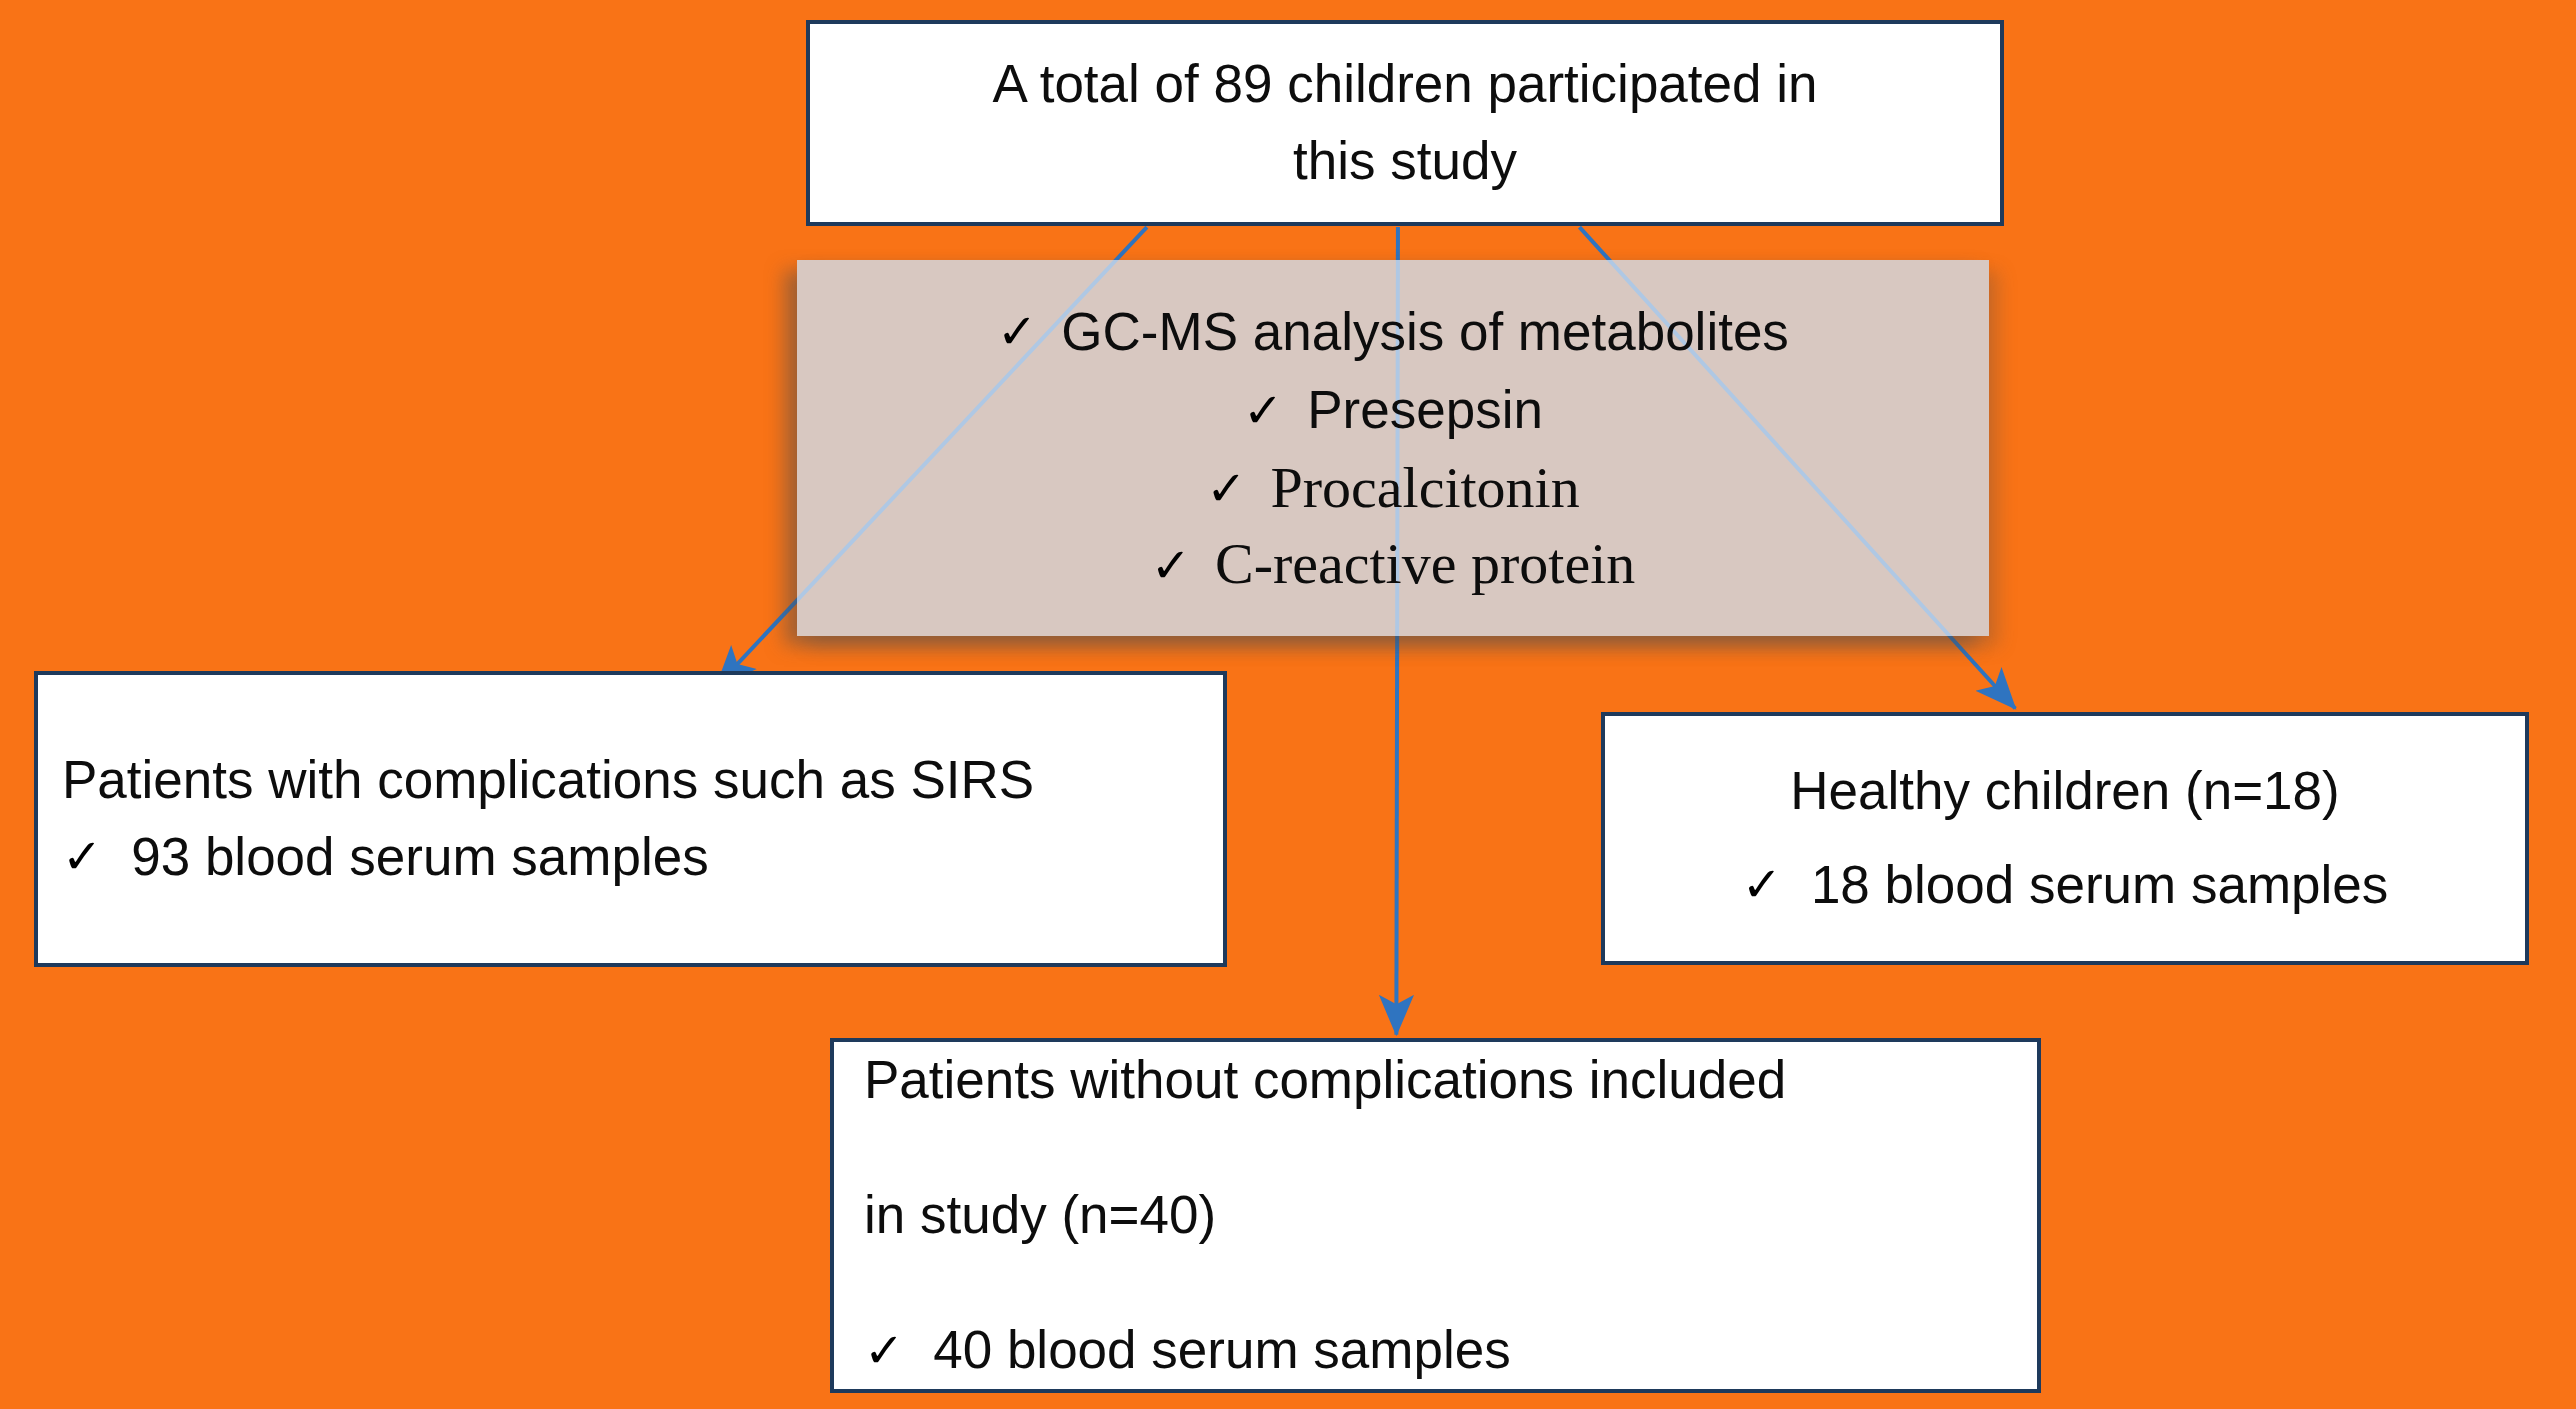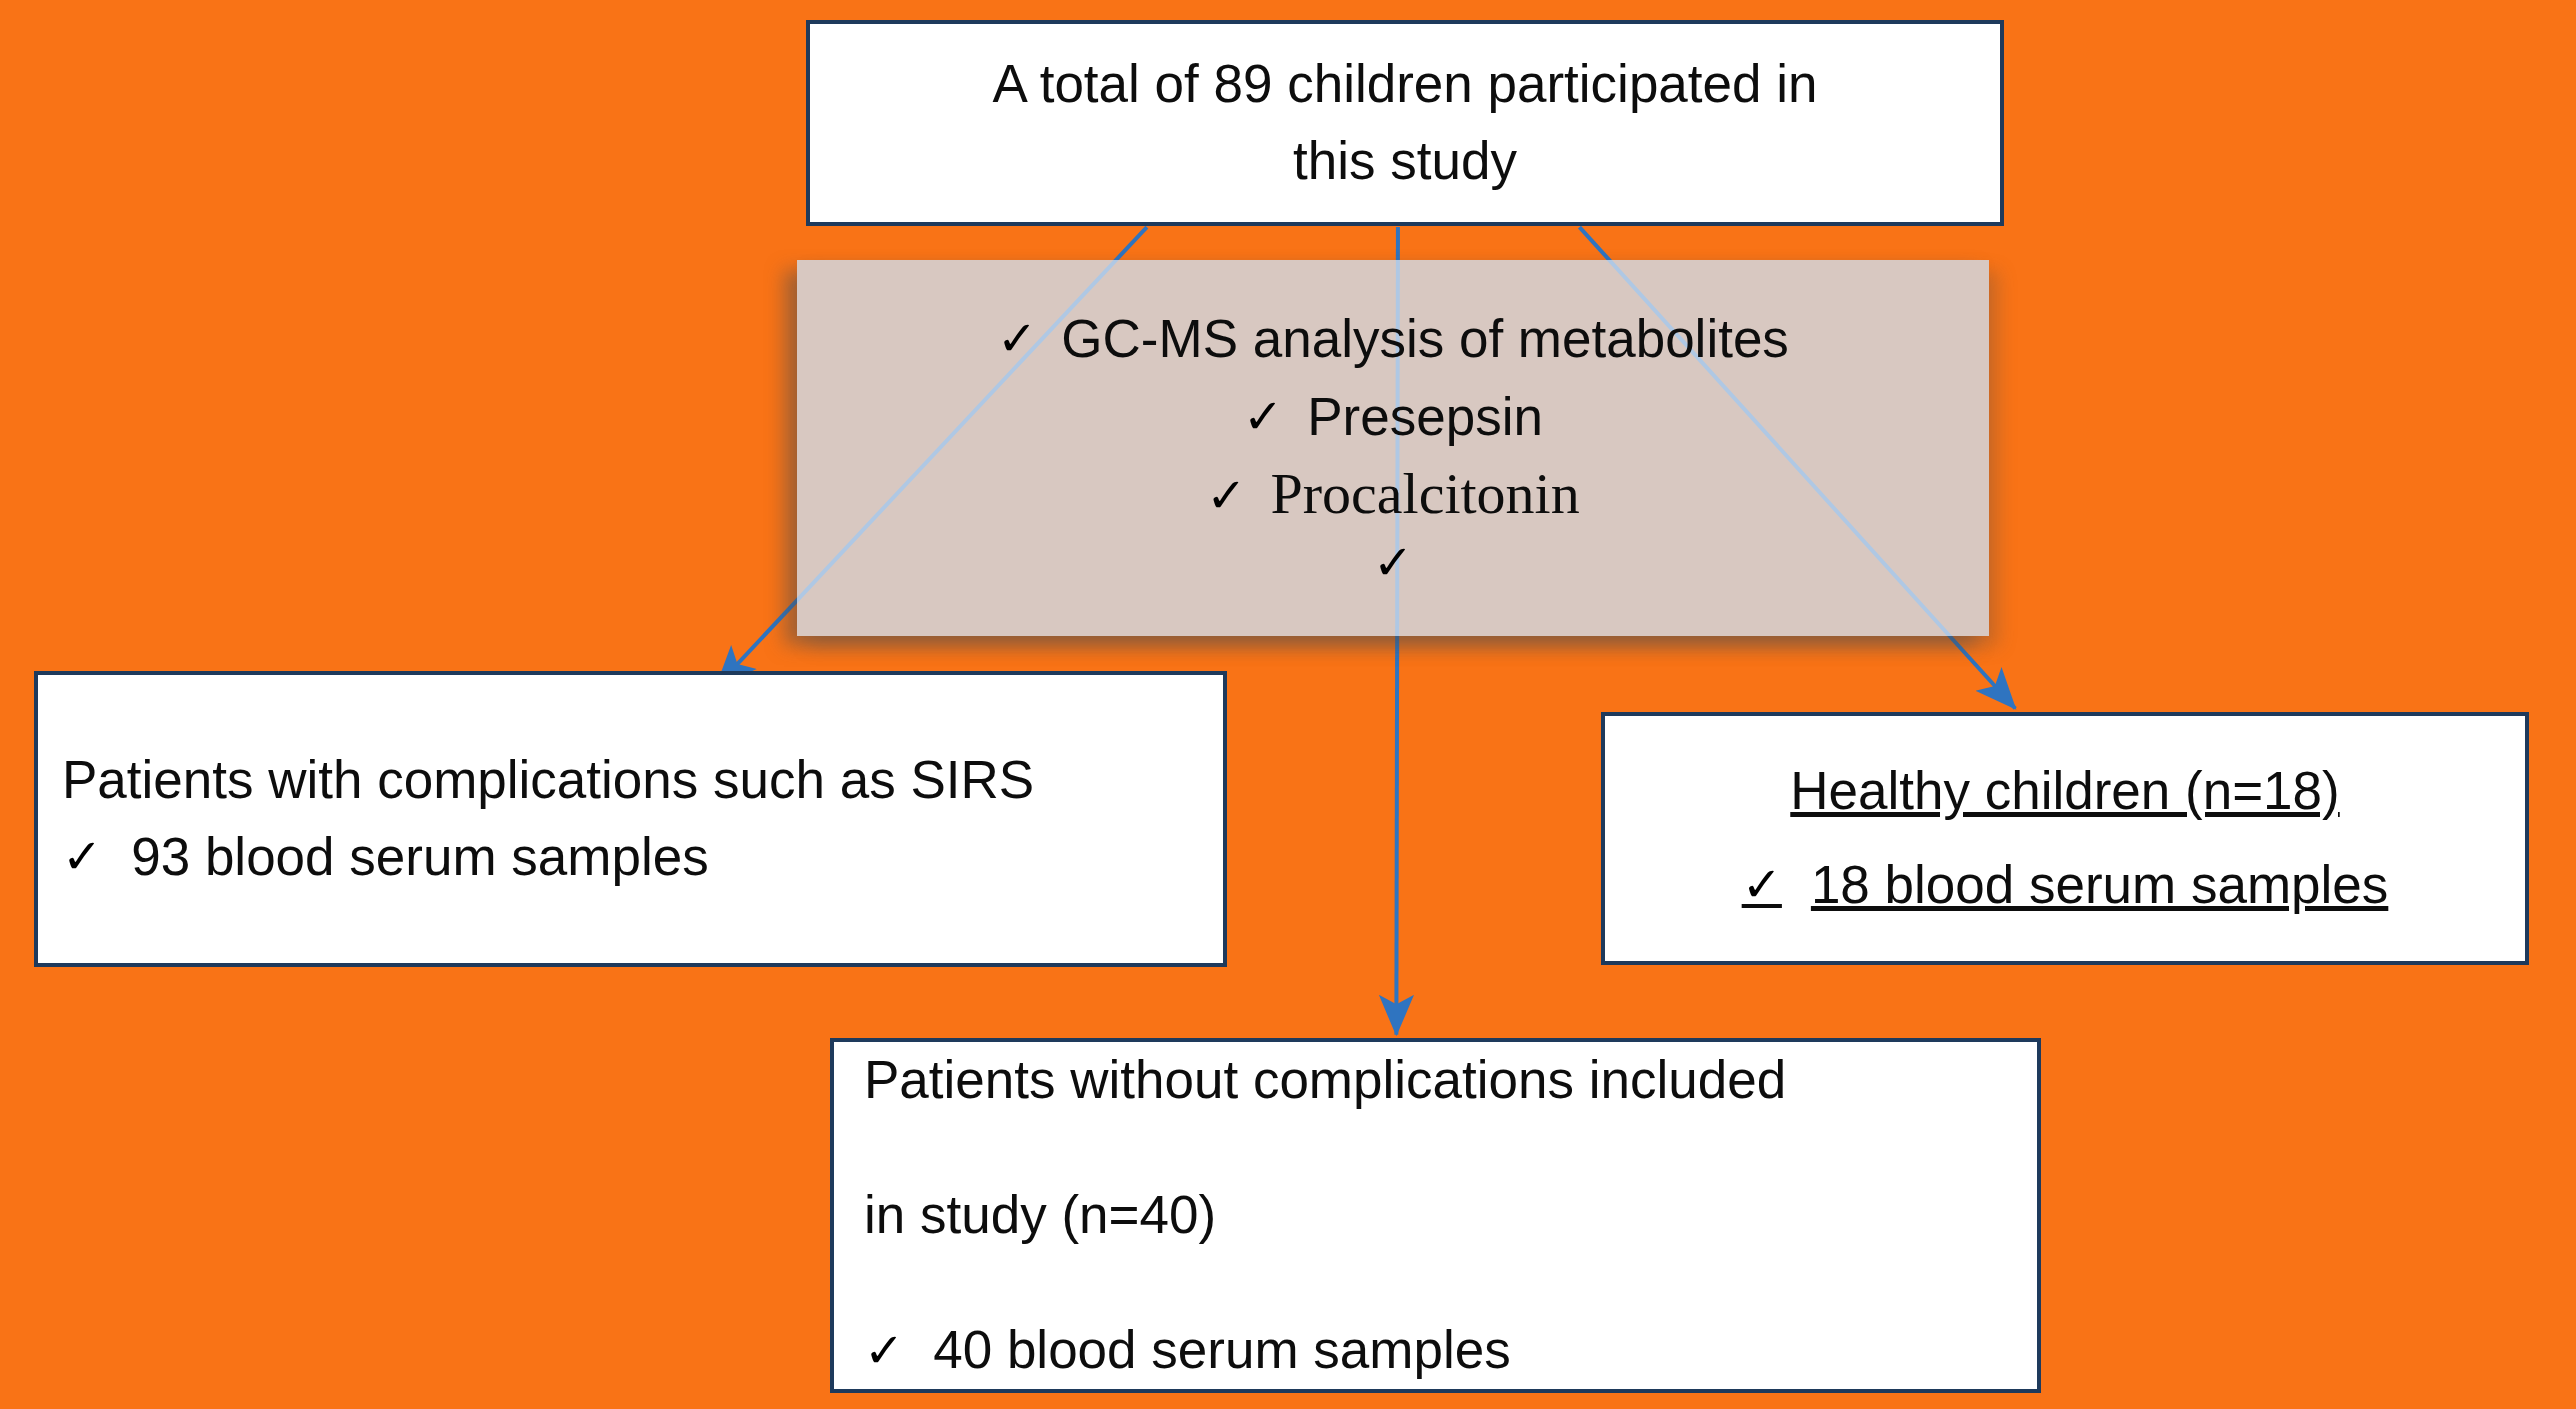--- a/index.html
+++ b/index.html
@@ -26,21 +26,20 @@
   }
   .box-left{
     left:34px;top:671px;width:1193px;height:296px;
     display:flex;flex-direction:column;justify-content:center;
     padding-left:24px;padding-right:12.8px;
   }
   .box-right{
     left:1601px;top:712px;width:928px;height:253px;
     display:flex;flex-direction:column;justify-content:center;align-items:center;text-align:center;
     row-gap:17px;
-    text-decoration:underline;
   }
   .box-bottom{
     left:830px;top:1038px;width:1211px;height:355px;
     display:flex;flex-direction:column;justify-content:space-between;
     padding-left:30px;padding-right:12.8px;
   }
   .mrow{display:flex;align-items:baseline;column-gap:24px;}
   .check-row{display:flex;align-items:baseline;column-gap:29px;}
   .chk{
     font-family:"DejaVu Sans",sans-serif;font-weight:bold;color:#000;
@@ -77,20 +76,21 @@
     <div class="mrow">
       <span class="chk">✓</span>
       <span>Presepsin</span>
     </div>
     <div class="mrow serif-line">
       <span class="chk">✓</span>
       <span>Procalcitonin</span>
     </div>
     <div class="mrow serif-line">
       <span class="chk">✓</span>
+      <span>C-reactive protein</span>
     </div>
   </div>
 
   <div class="box box-left">
     <div>Patients with complications such as SIRS</div>
     <div class="check-row">
       <span class="chk">✓</span>
       <span>93 blood serum samples</span>
     </div>
   </div>

